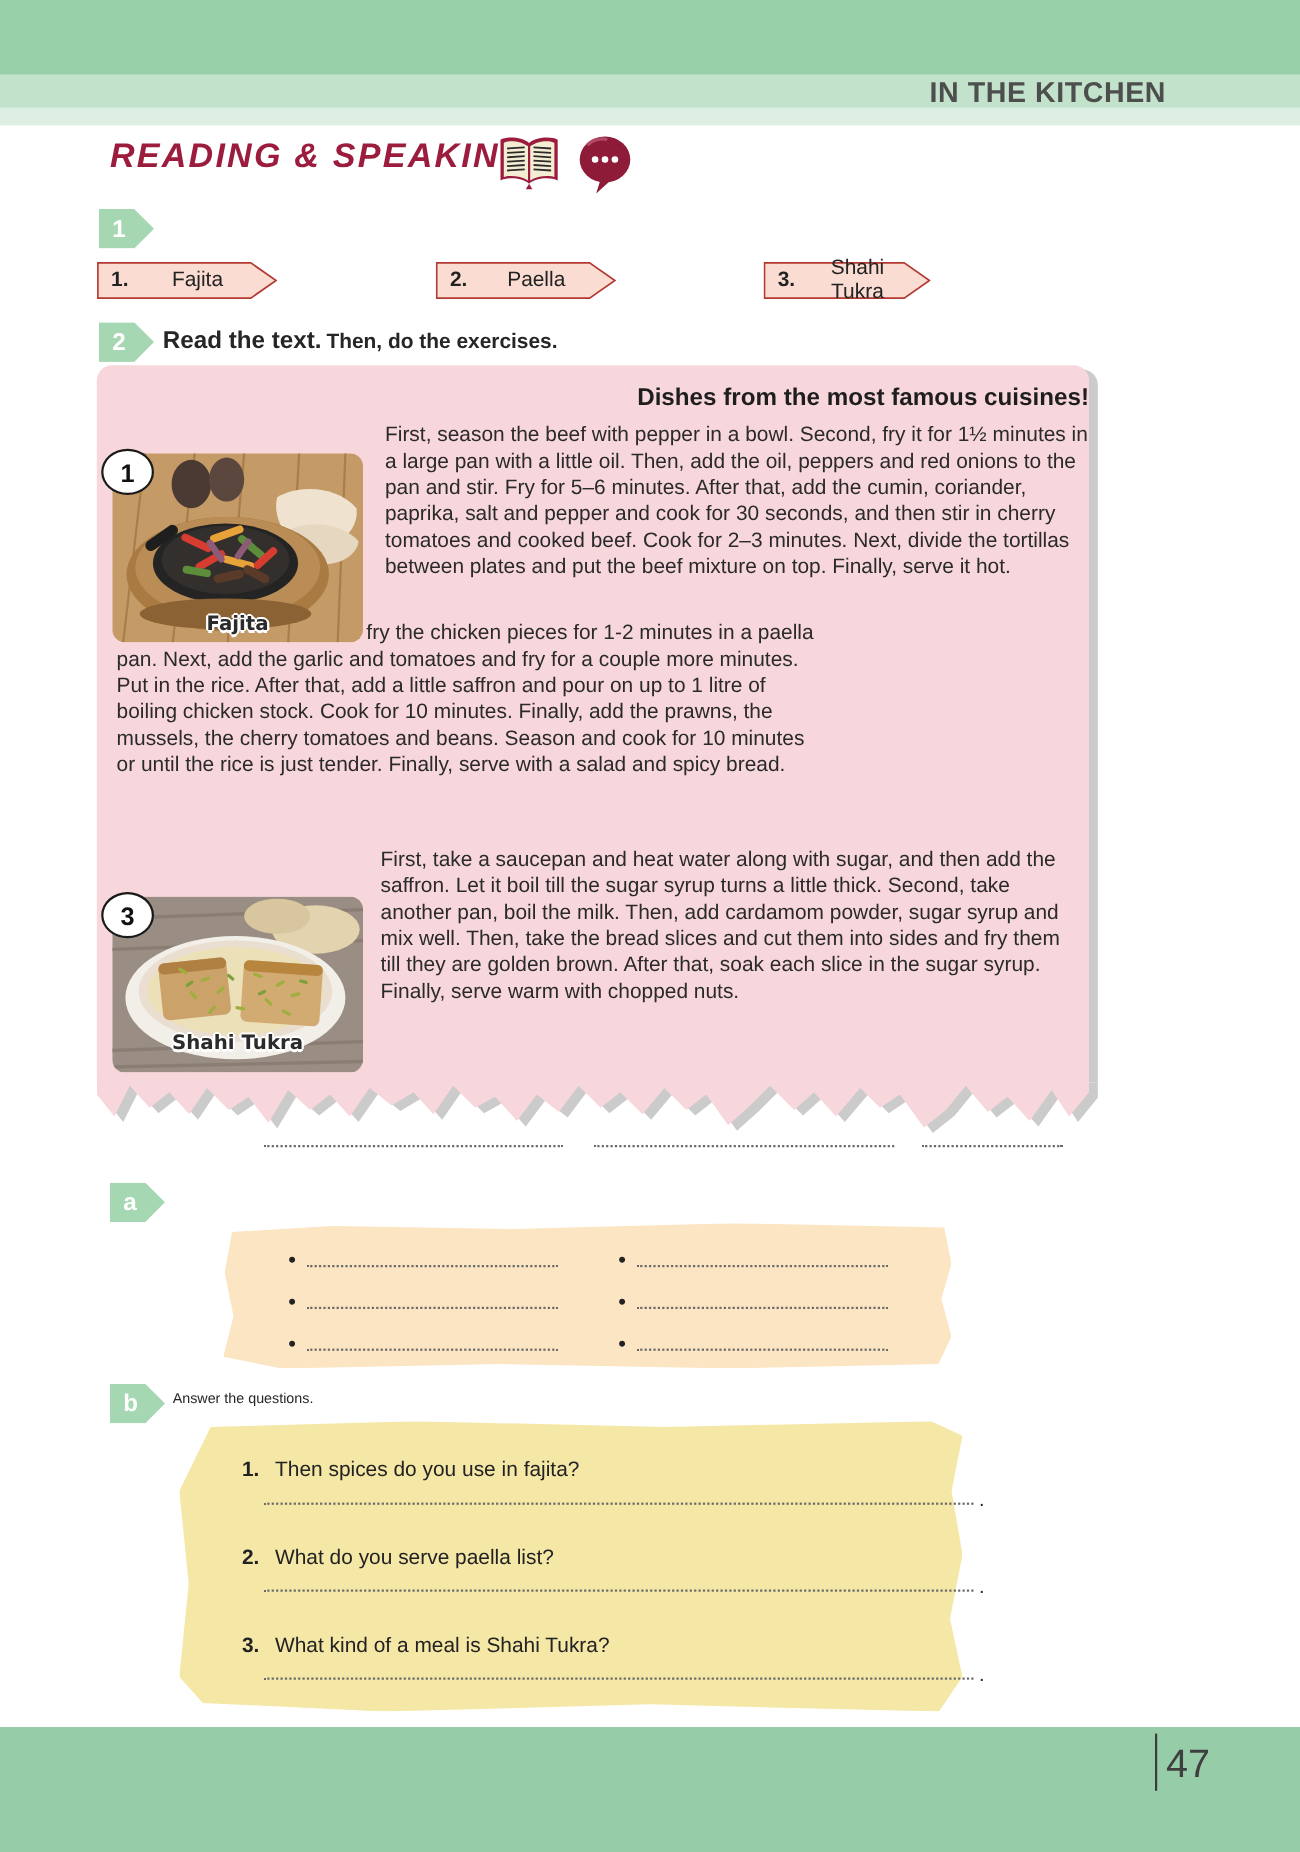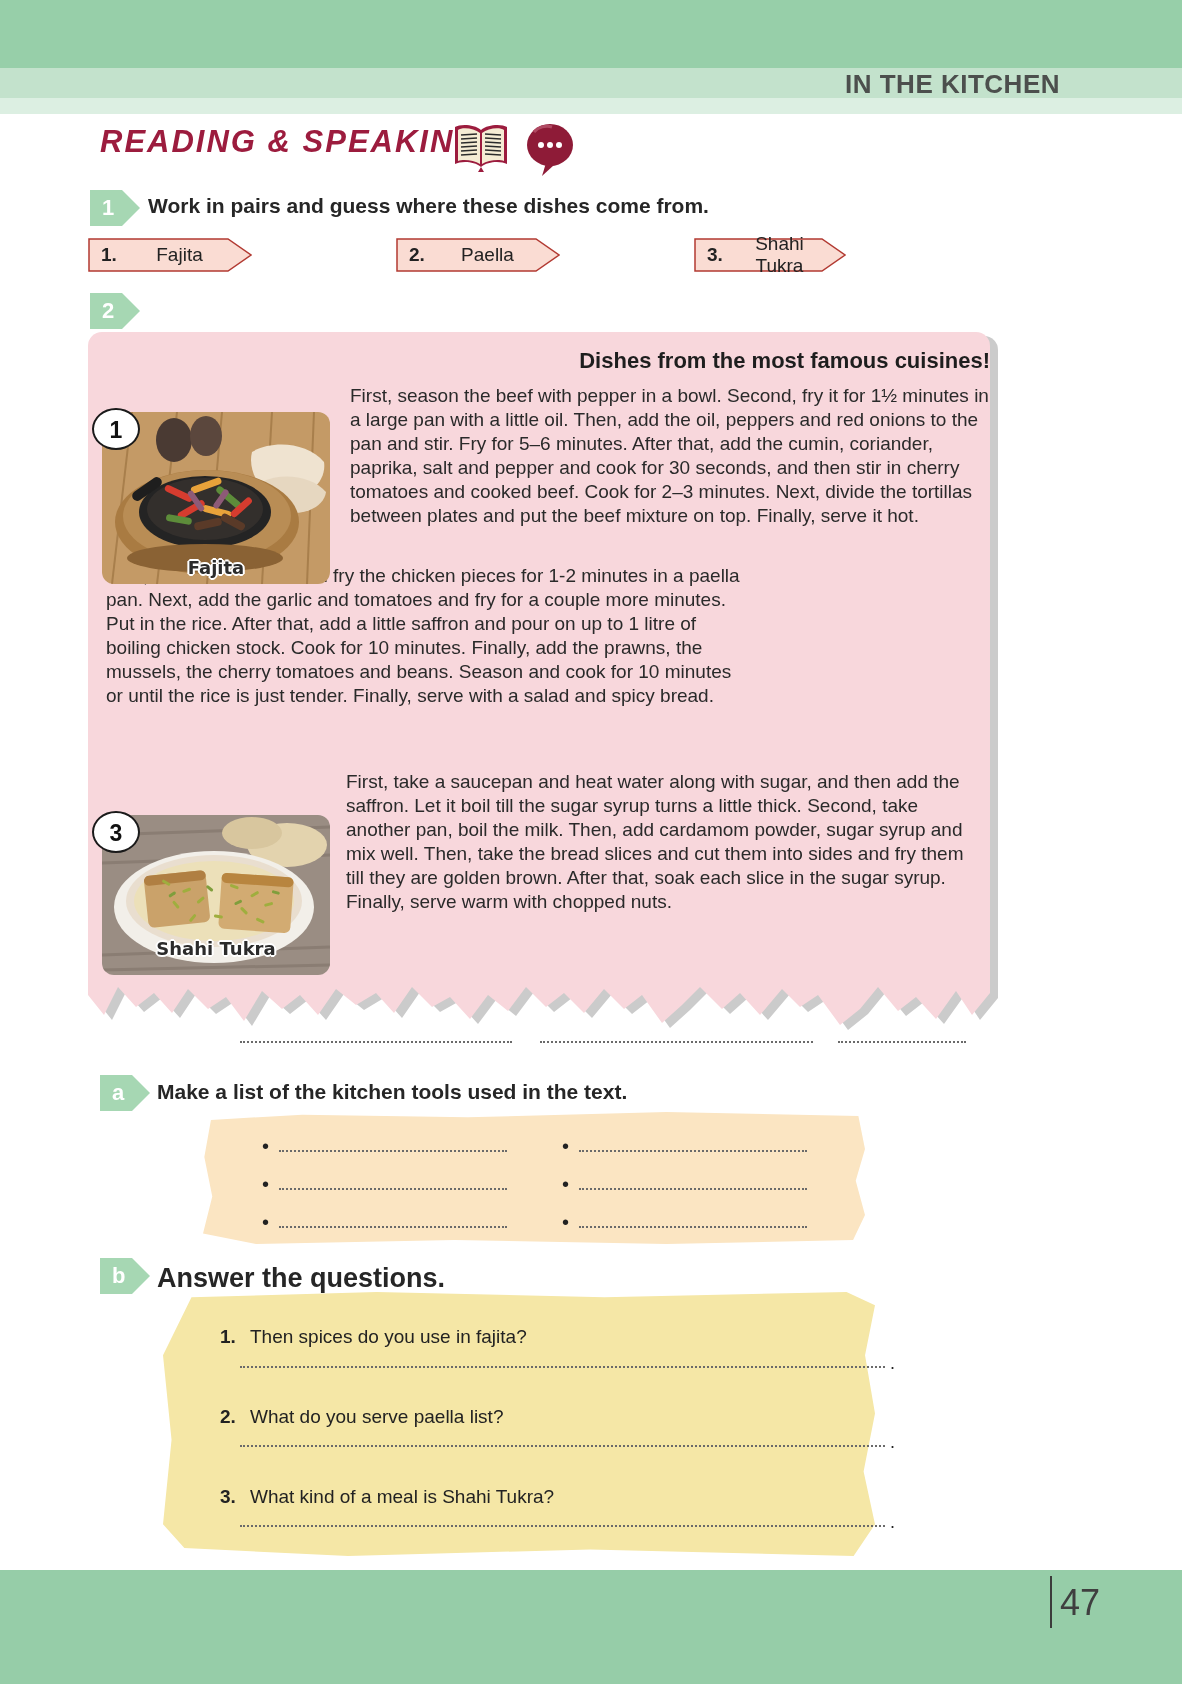--- a/index.html
+++ b/index.html
@@ -26,21 +26,21 @@
   .badge1 { left:90px;  top:190px; }
   .badge2 { left:90px;  top:293px; }
   .badgea { left:100px; top:1075px; }
   .badgeb { left:100px; top:1258px; }
 
   .ex1-instruction { position:absolute; left:148px; top:194px; font-size:21px; font-weight:bold; color:#262626; }
   .ex2-instruction { position:absolute; left:148px; top:296px; color:#262626; }
   .ex2-instruction .main { font-size:22px; font-weight:bold; }
   .ex2-instruction .sub  { font-size:19px; font-weight:bold; }
   .exa-instruction { position:absolute; left:157px; top:1080px; font-size:21px; font-weight:bold; color:#262626; }
-  .exb-instruction { position:absolute; left:157px; top:1263px; font-size:27px; font-weight:bold; color:#262626; }
+  .exb-instruction { position:absolute; left:157px; top:1263px; font-size:13px; font-weight:normal; color:#262626; }
 
   
   .dishbox { position:absolute; top:238px; height:34px; }
   .dishbox svg { position:absolute; left:0; top:0; }
   .dishbox .lbl { position:absolute; left:0; top:0; width:calc(100% - 20px); height:34px;
                   display:flex; align-items:center; padding-left:13px; }
   .dishbox .num { font-weight:bold; font-size:19px; color:#222; width:26px; }
   .dishbox .nm  { flex:1; text-align:center; font-size:19px; color:#222; }
   .dish1 { left:88px;  width:164px; }
   .dish2 { left:396px; width:164px; }
@@ -148,21 +148,20 @@
       <ellipse cx="26" cy="23" rx="23" ry="21" fill="#8e1b37"></ellipse>
       <path d="M22 41 L18 54 L30 43 Z" fill="#8e1b37"></path>
       <circle cx="17" cy="23" r="3" fill="#ffffff"></circle>
       <circle cx="26" cy="23" r="3" fill="#ffffff"></circle>
       <circle cx="35" cy="23" r="3" fill="#ffffff"></circle>
       <path d="M10 10 C14 5 22 3 28 5" stroke="#b04a63" stroke-width="3" fill="none"></path>
     </svg>
   </div>
 
   <div class="badge badge1">1</div>
-  <div class="ex1-instruction">Work in pairs and guess where these dishes come from.</div>
 
   <div class="dishbox dish1">
     <svg width="164" height="34" viewBox="0 0 164 34">
       <polygon points="1,1 140,1 163,17 140,33 1,33" fill="#fadcd3" stroke="#b23a32" stroke-width="1.5"></polygon>
     </svg>
     <div class="lbl">
       <span class="num">1.</span>
       <span class="nm">Fajita</span>
     </div>
   </div>
@@ -179,20 +178,24 @@
     <svg width="152" height="34" viewBox="0 0 152 34">
       <polygon points="1,1 128,1 151,17 128,33 1,33" fill="#fadcd3" stroke="#b23a32" stroke-width="1.5"></polygon>
     </svg>
     <div class="lbl">
       <span class="num">3.</span>
       <span class="nm">Shahi Tukra</span>
     </div>
   </div>
 
   <div class="badge badge2">2</div>
+  <div class="ex2-instruction">
+    <span class="main">Read the text.</span>
+    <span class="sub">Then, do the exercises.</span>
+  </div>
 
   <div class="reading-card">
     <div class="reading-title">Dishes from the most famous cuisines!</div>
     <div class="para para-fajita">First, season the beef with pepper in a bowl. Second, fry it for 1½ minutes in a large pan with a little oil. Then, add the oil, peppers and red onions to the pan and stir. Fry for 5–6 minutes. After that, add the cumin, coriander, paprika, salt and pepper and cook for 30 seconds, and then stir in cherry tomatoes and cooked beef. Cook for 2–3 minutes. Next, divide the tortillas between plates and put the beef mixture on top. Finally, serve it hot.</div>
     <div class="para para-paella">First, heat the olive oil and fry the chicken pieces for 1-2 minutes in a paella pan. Next, add the garlic and tomatoes and fry for a couple more minutes. Put in the rice. After that, add a little saffron and pour on up to 1 litre of boiling chicken stock. Cook for 10 minutes. Finally, add the prawns, the mussels, the cherry tomatoes and beans. Season and cook for 10 minutes or until the rice is just tender. Finally, serve with a salad and spicy bread.</div>
     <div class="para para-shahi">First, take a saucepan and heat water along with sugar, and then add the saffron. Let it boil till the sugar syrup turns a little thick. Second, take another pan, boil the milk. Then, add cardamom powder, sugar syrup and mix well. Then, take the bread slices and cut them into sides and fry them till they are golden brown. After that, soak each slice in the sugar syrup. Finally, serve warm with chopped nuts.</div>
 
     <div class="photo photo-fajita">
       <svg width="228" height="172" viewBox="0 0 228 172">
         <rect width="228" height="172" fill="#c49a66"></rect>
@@ -285,21 +288,20 @@
   <div class="photo-num pn1">1</div>
   <div class="photo-num pn3">3</div>
   <div class="photo-caption cap1">Fajita</div>
   <div class="photo-caption cap3">Shahi Tukra</div>
 
   <div class="seg seg1"></div>
   <div class="seg seg2"></div>
   <div class="seg seg3"></div>
 
   <div class="badge badgea">a</div>
-  <div class="exa-instruction">Make a list of the kitchen tools used in the text.</div>
   <div class="peach-box"></div>
   <div class="blank-item bi-r0c0">
       <span class="dot">•</span>
       <span class="line"></span>
     </div>
   <div class="blank-item bi-r0c1">
       <span class="dot">•</span>
       <span class="line"></span>
     </div>
   <div class="blank-item bi-r1c0">

